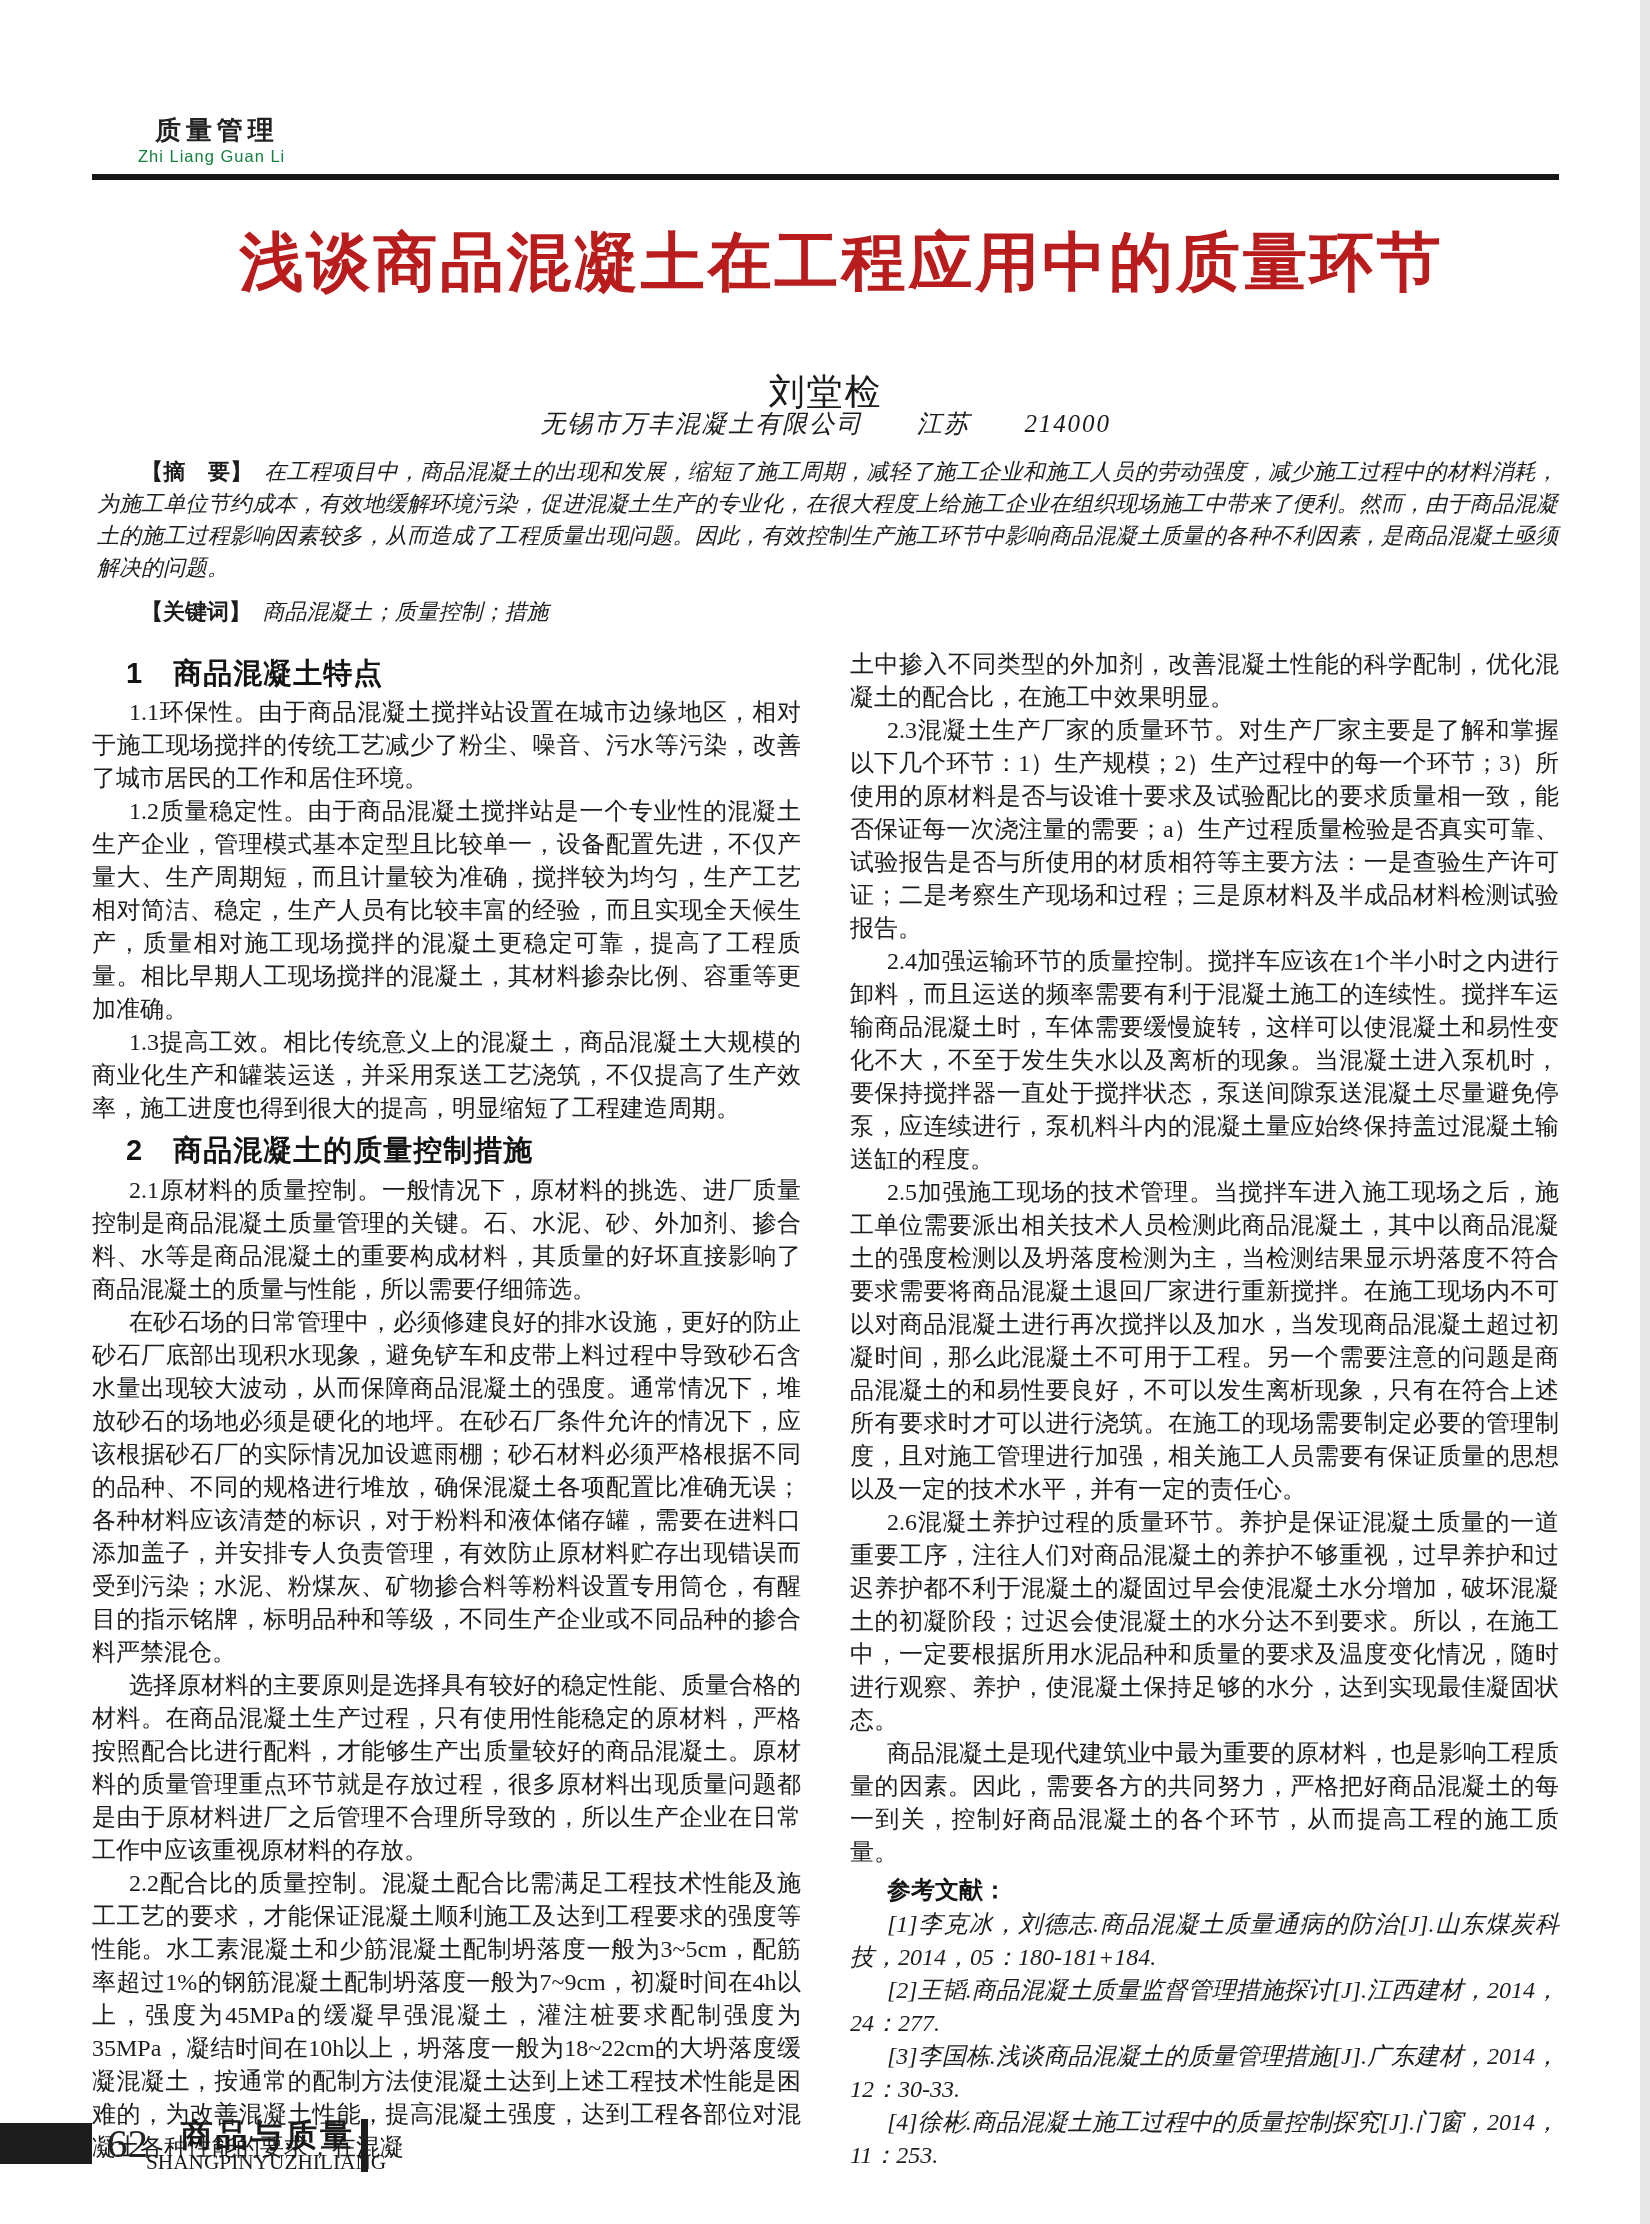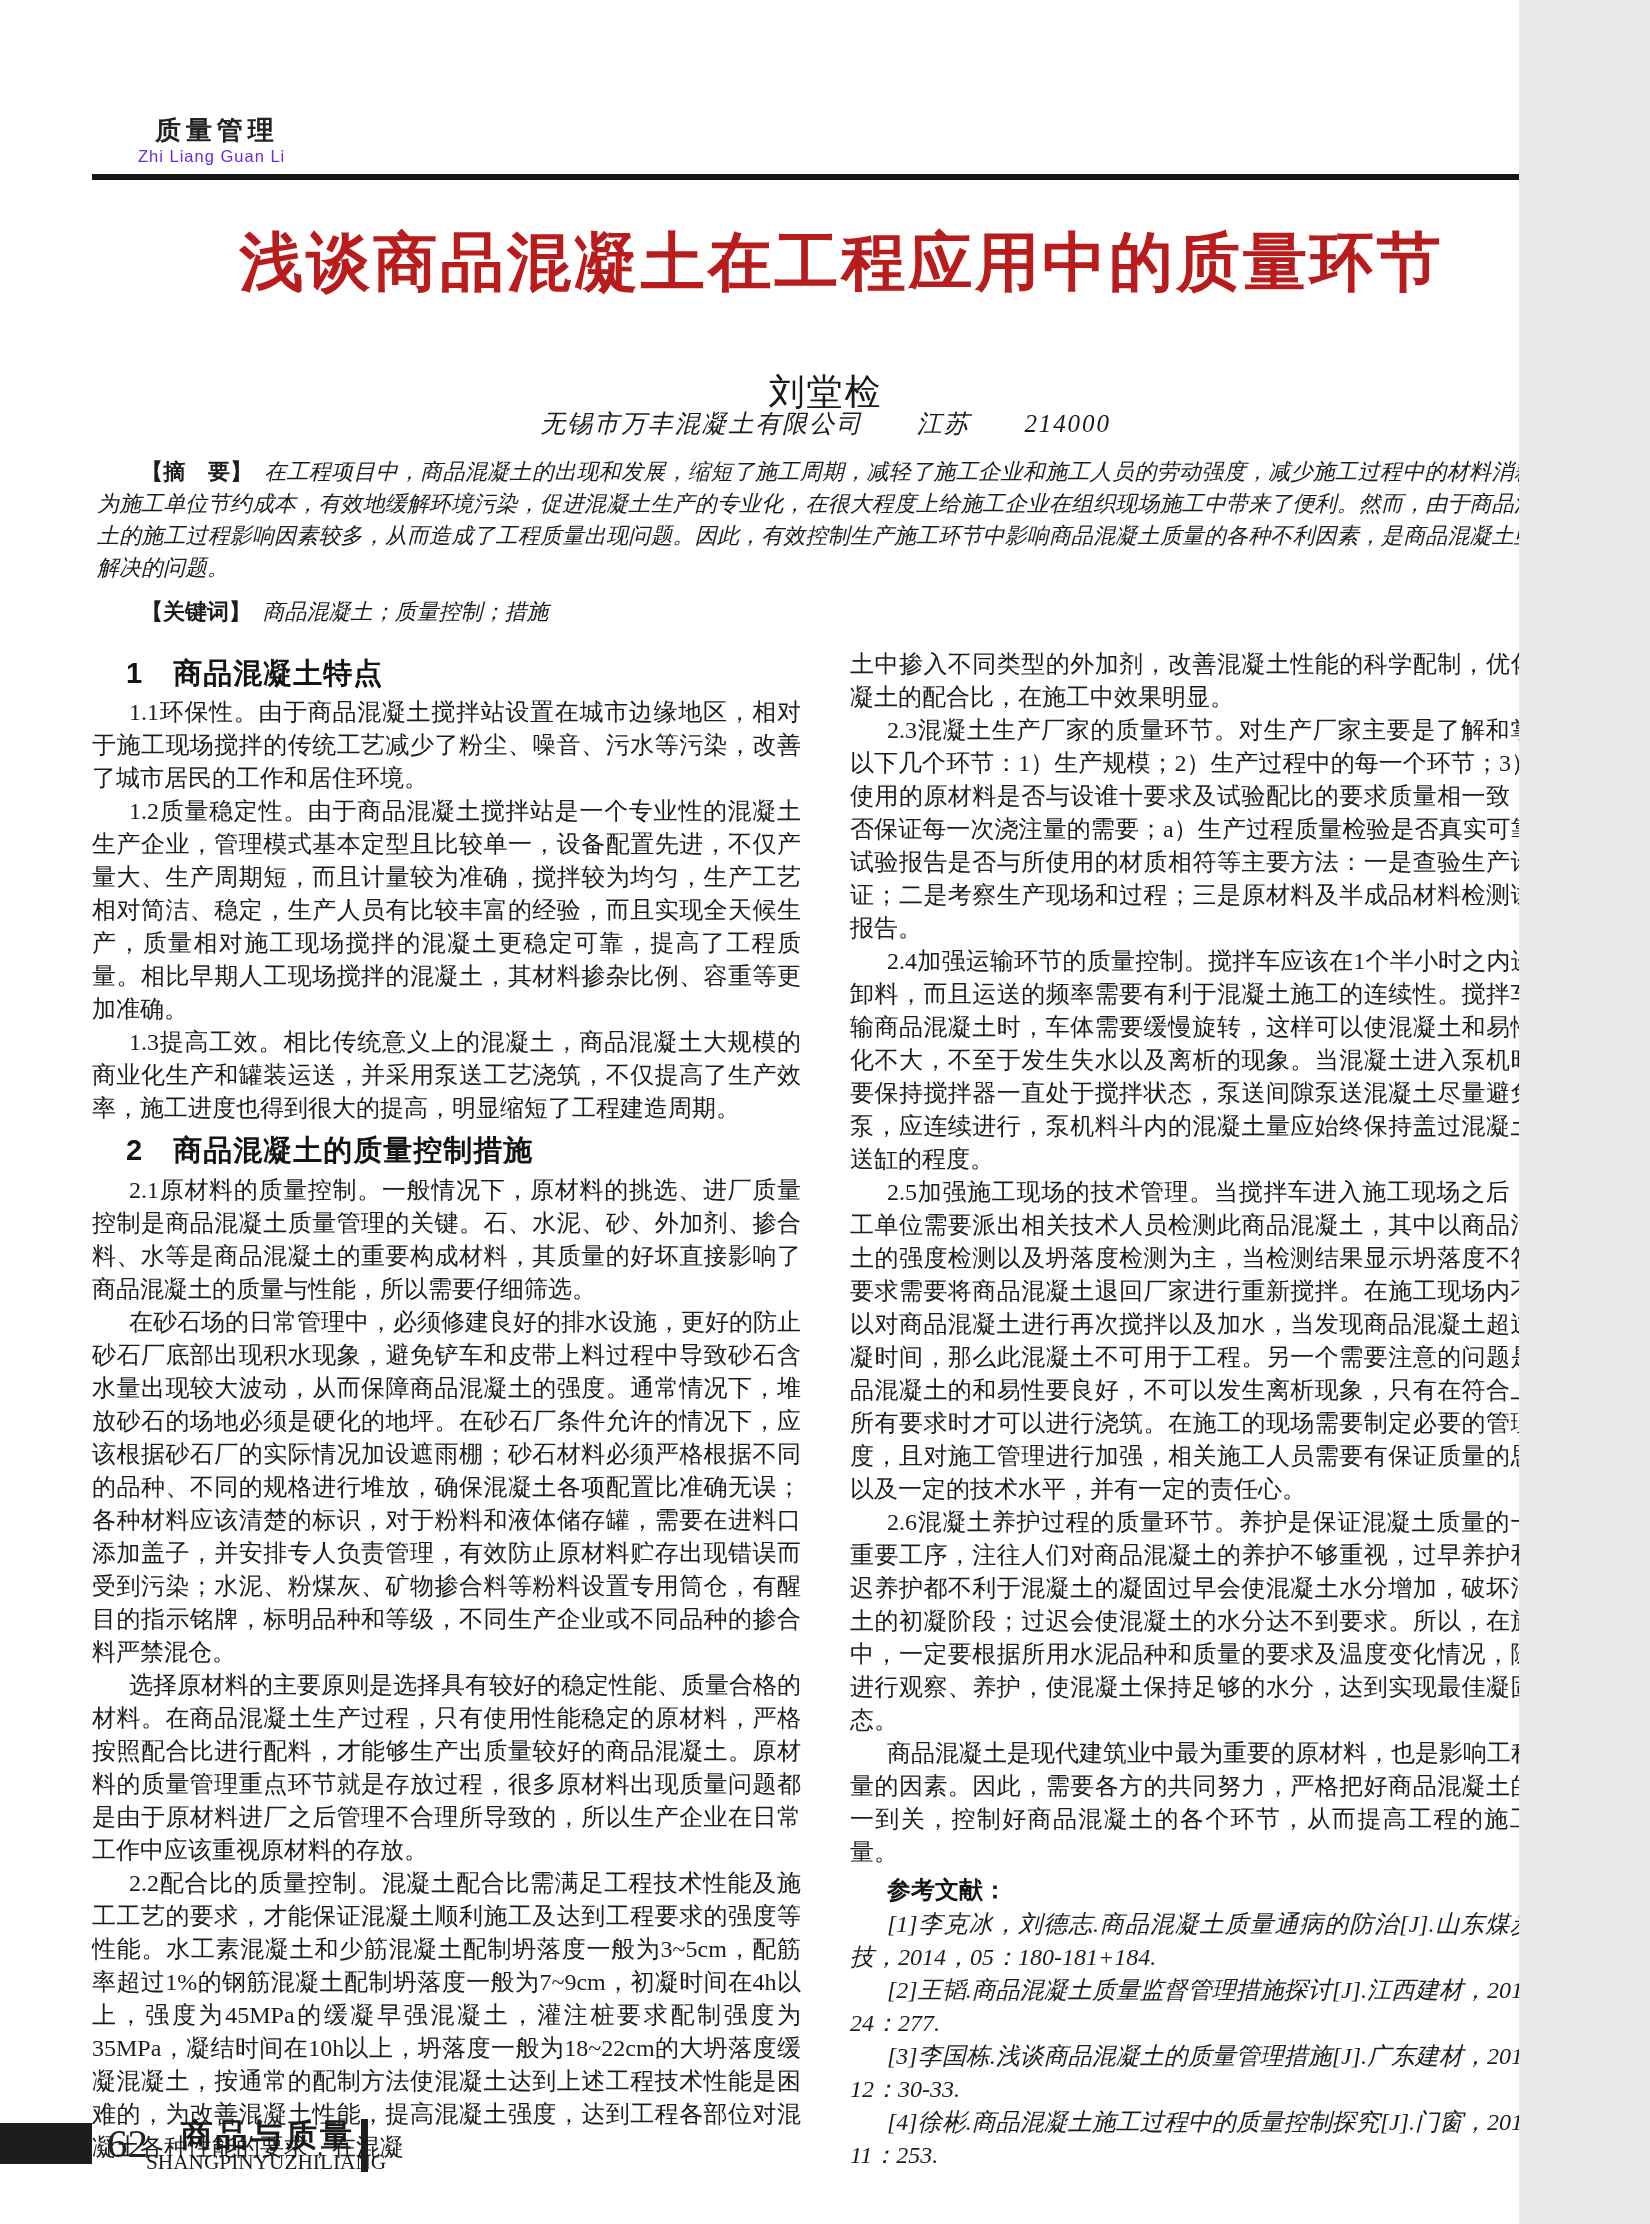--- a/index.html
+++ b/index.html
@@ -1,33 +1,33 @@
 <!DOCTYPE html>
 <html><head>
 <meta charset="utf-8">
 <style>
   html,body{margin:0;padding:0;background:#e8e8e8;}
   .page{
     position:relative;
-    width:1519px;height:2224px;
+    width:1640px;height:2224px;
     background:#ffffff;
     font-family:"Liberation Serif","DejaVu Serif",serif;
     color:#1c1c1c;
     overflow:hidden;
   }
   
   .journal-category{
     position:absolute;left:155px;top:113px;
     font-family:"Liberation Sans","DejaVu Sans",sans-serif;
     font-weight:700;font-size:26px;letter-spacing:4.9px;color:#222;
   }
   .journal-category-pinyin{
     position:absolute;left:138px;top:147px;
     font-family:"Liberation Sans","DejaVu Sans",sans-serif;
-    font-size:16.5px;letter-spacing:1px;color:#6d28d9;
+    font-size:16.5px;letter-spacing:1px;color:#15803d;
   }
   .header-rule{
     position:absolute;left:92px;top:174px;width:1467px;height:5.8px;
     background:#161616;
   }
   
   .article-title{
     position:absolute;left:16px;top:219px;width:1651px;
     text-align:center;font-weight:700;font-size:64px;letter-spacing:2.9px;color:#b91c1c;
   }

